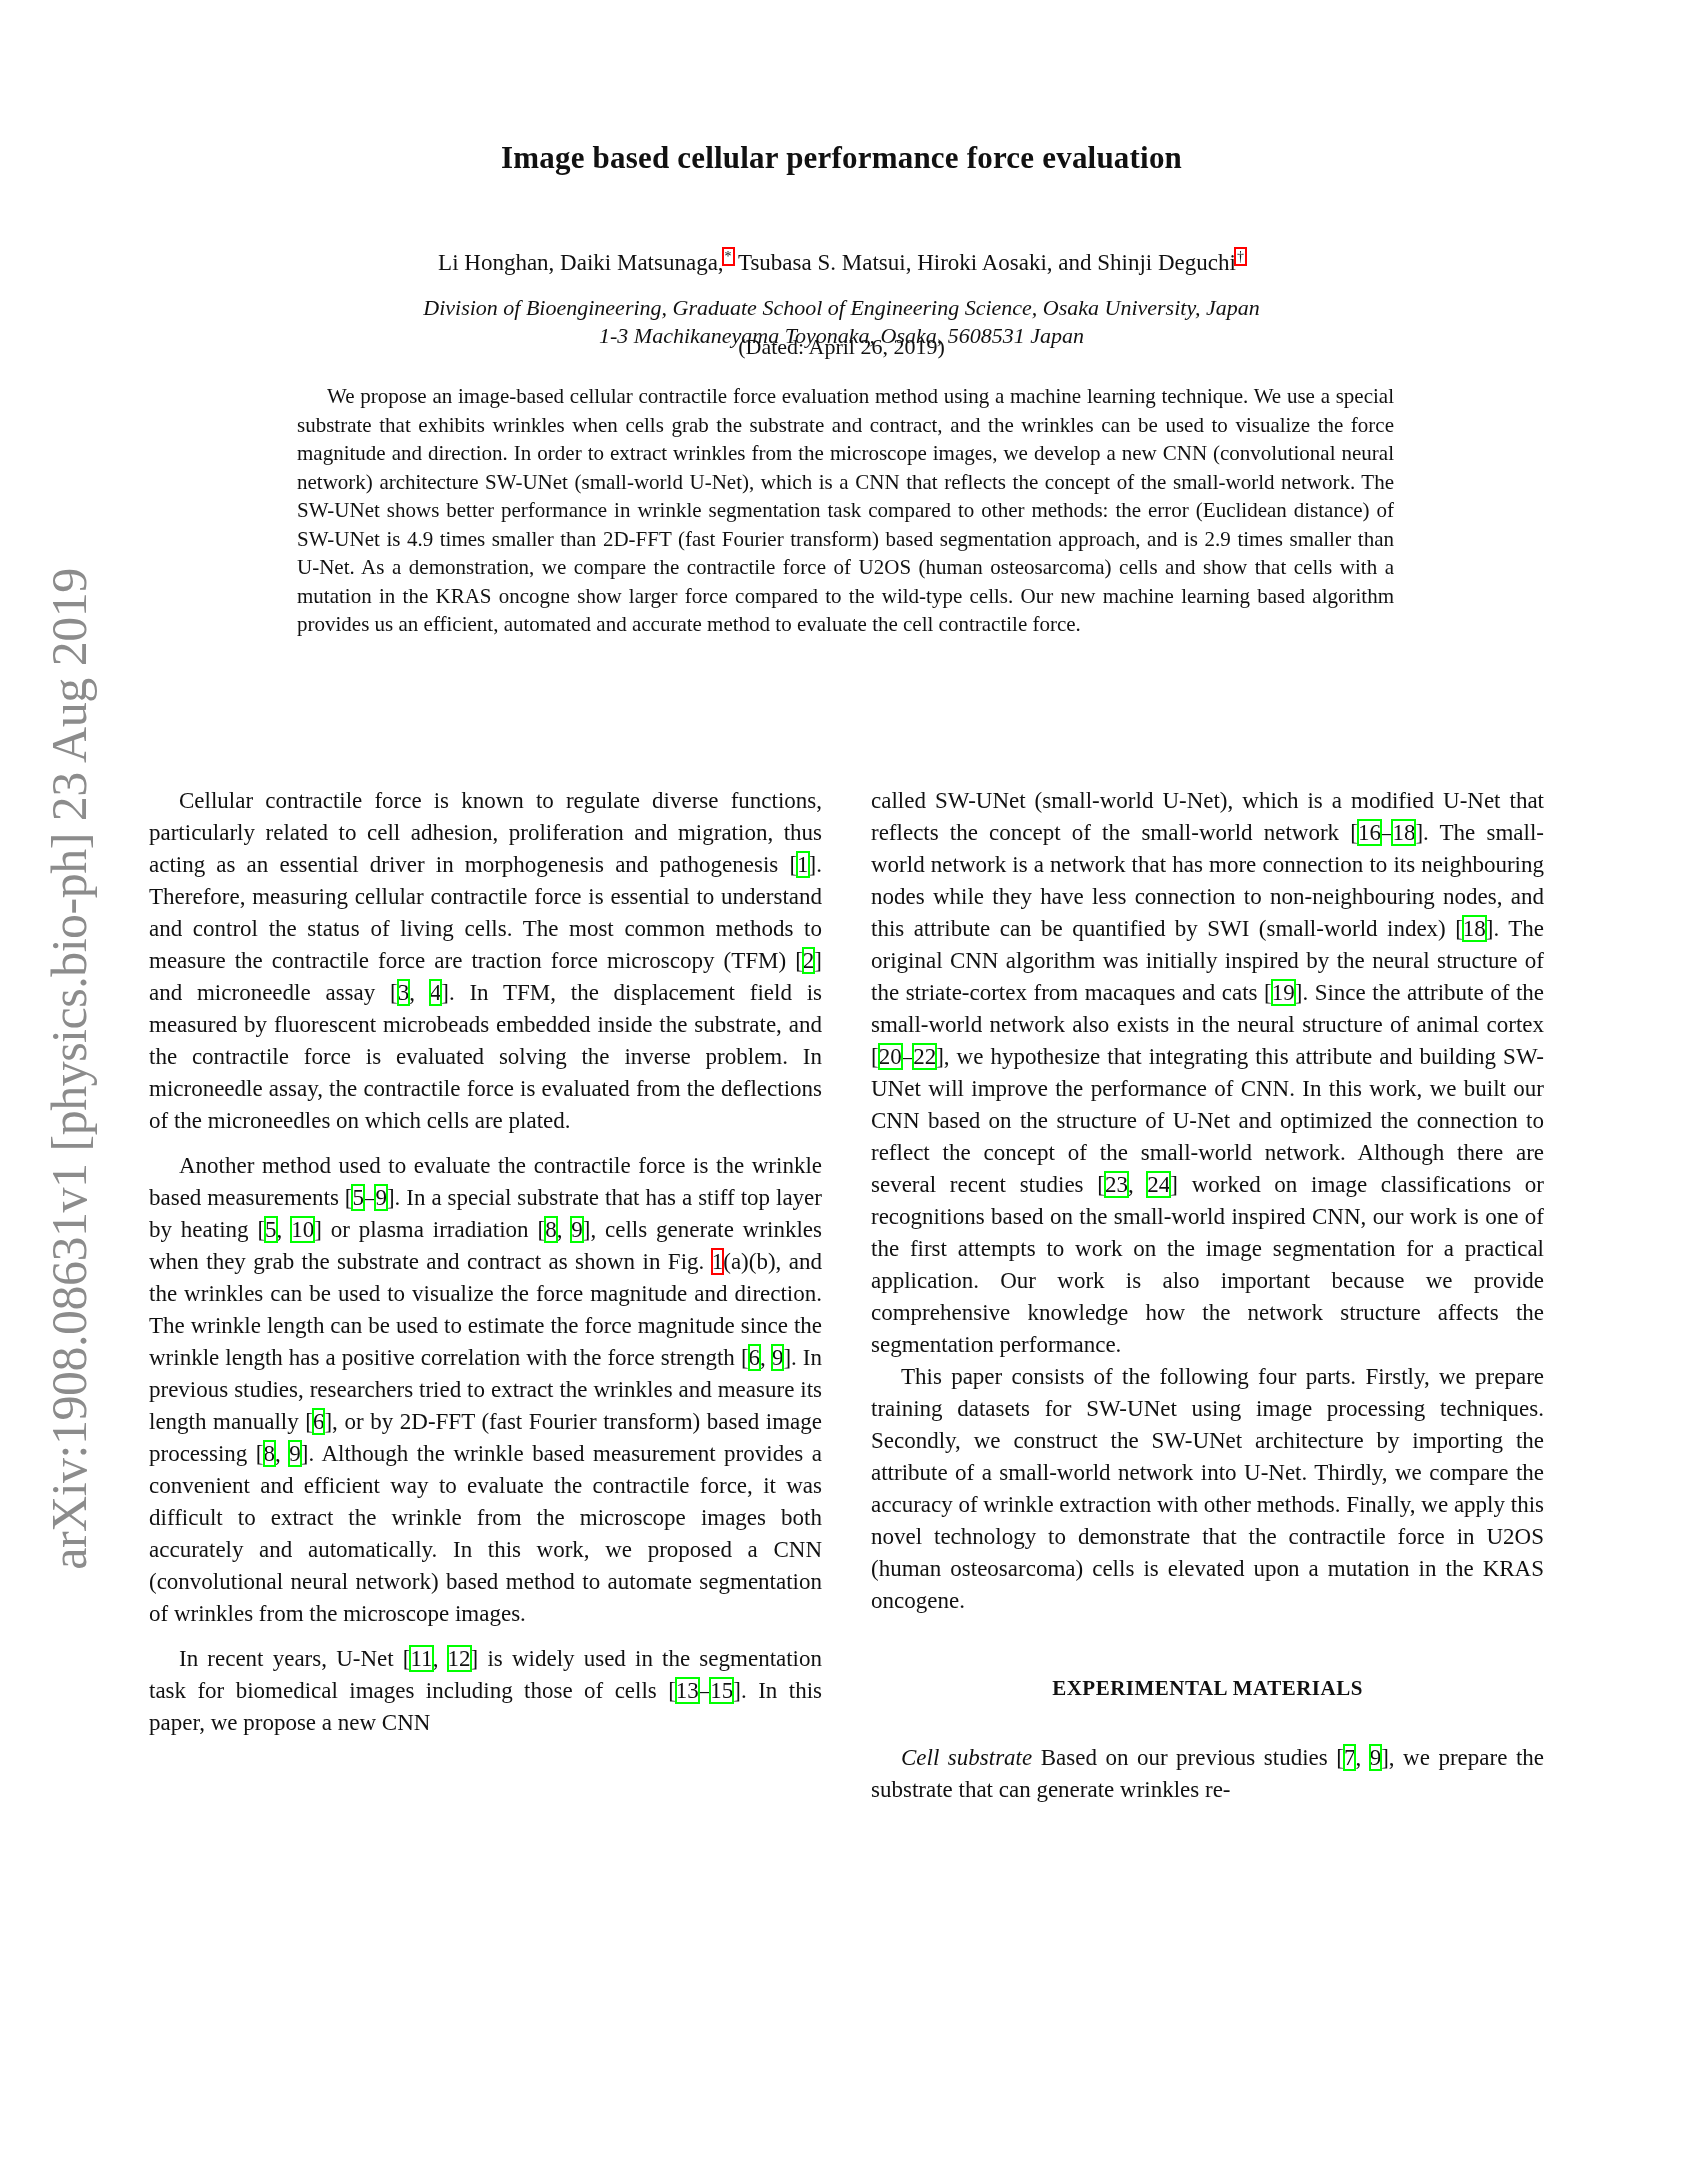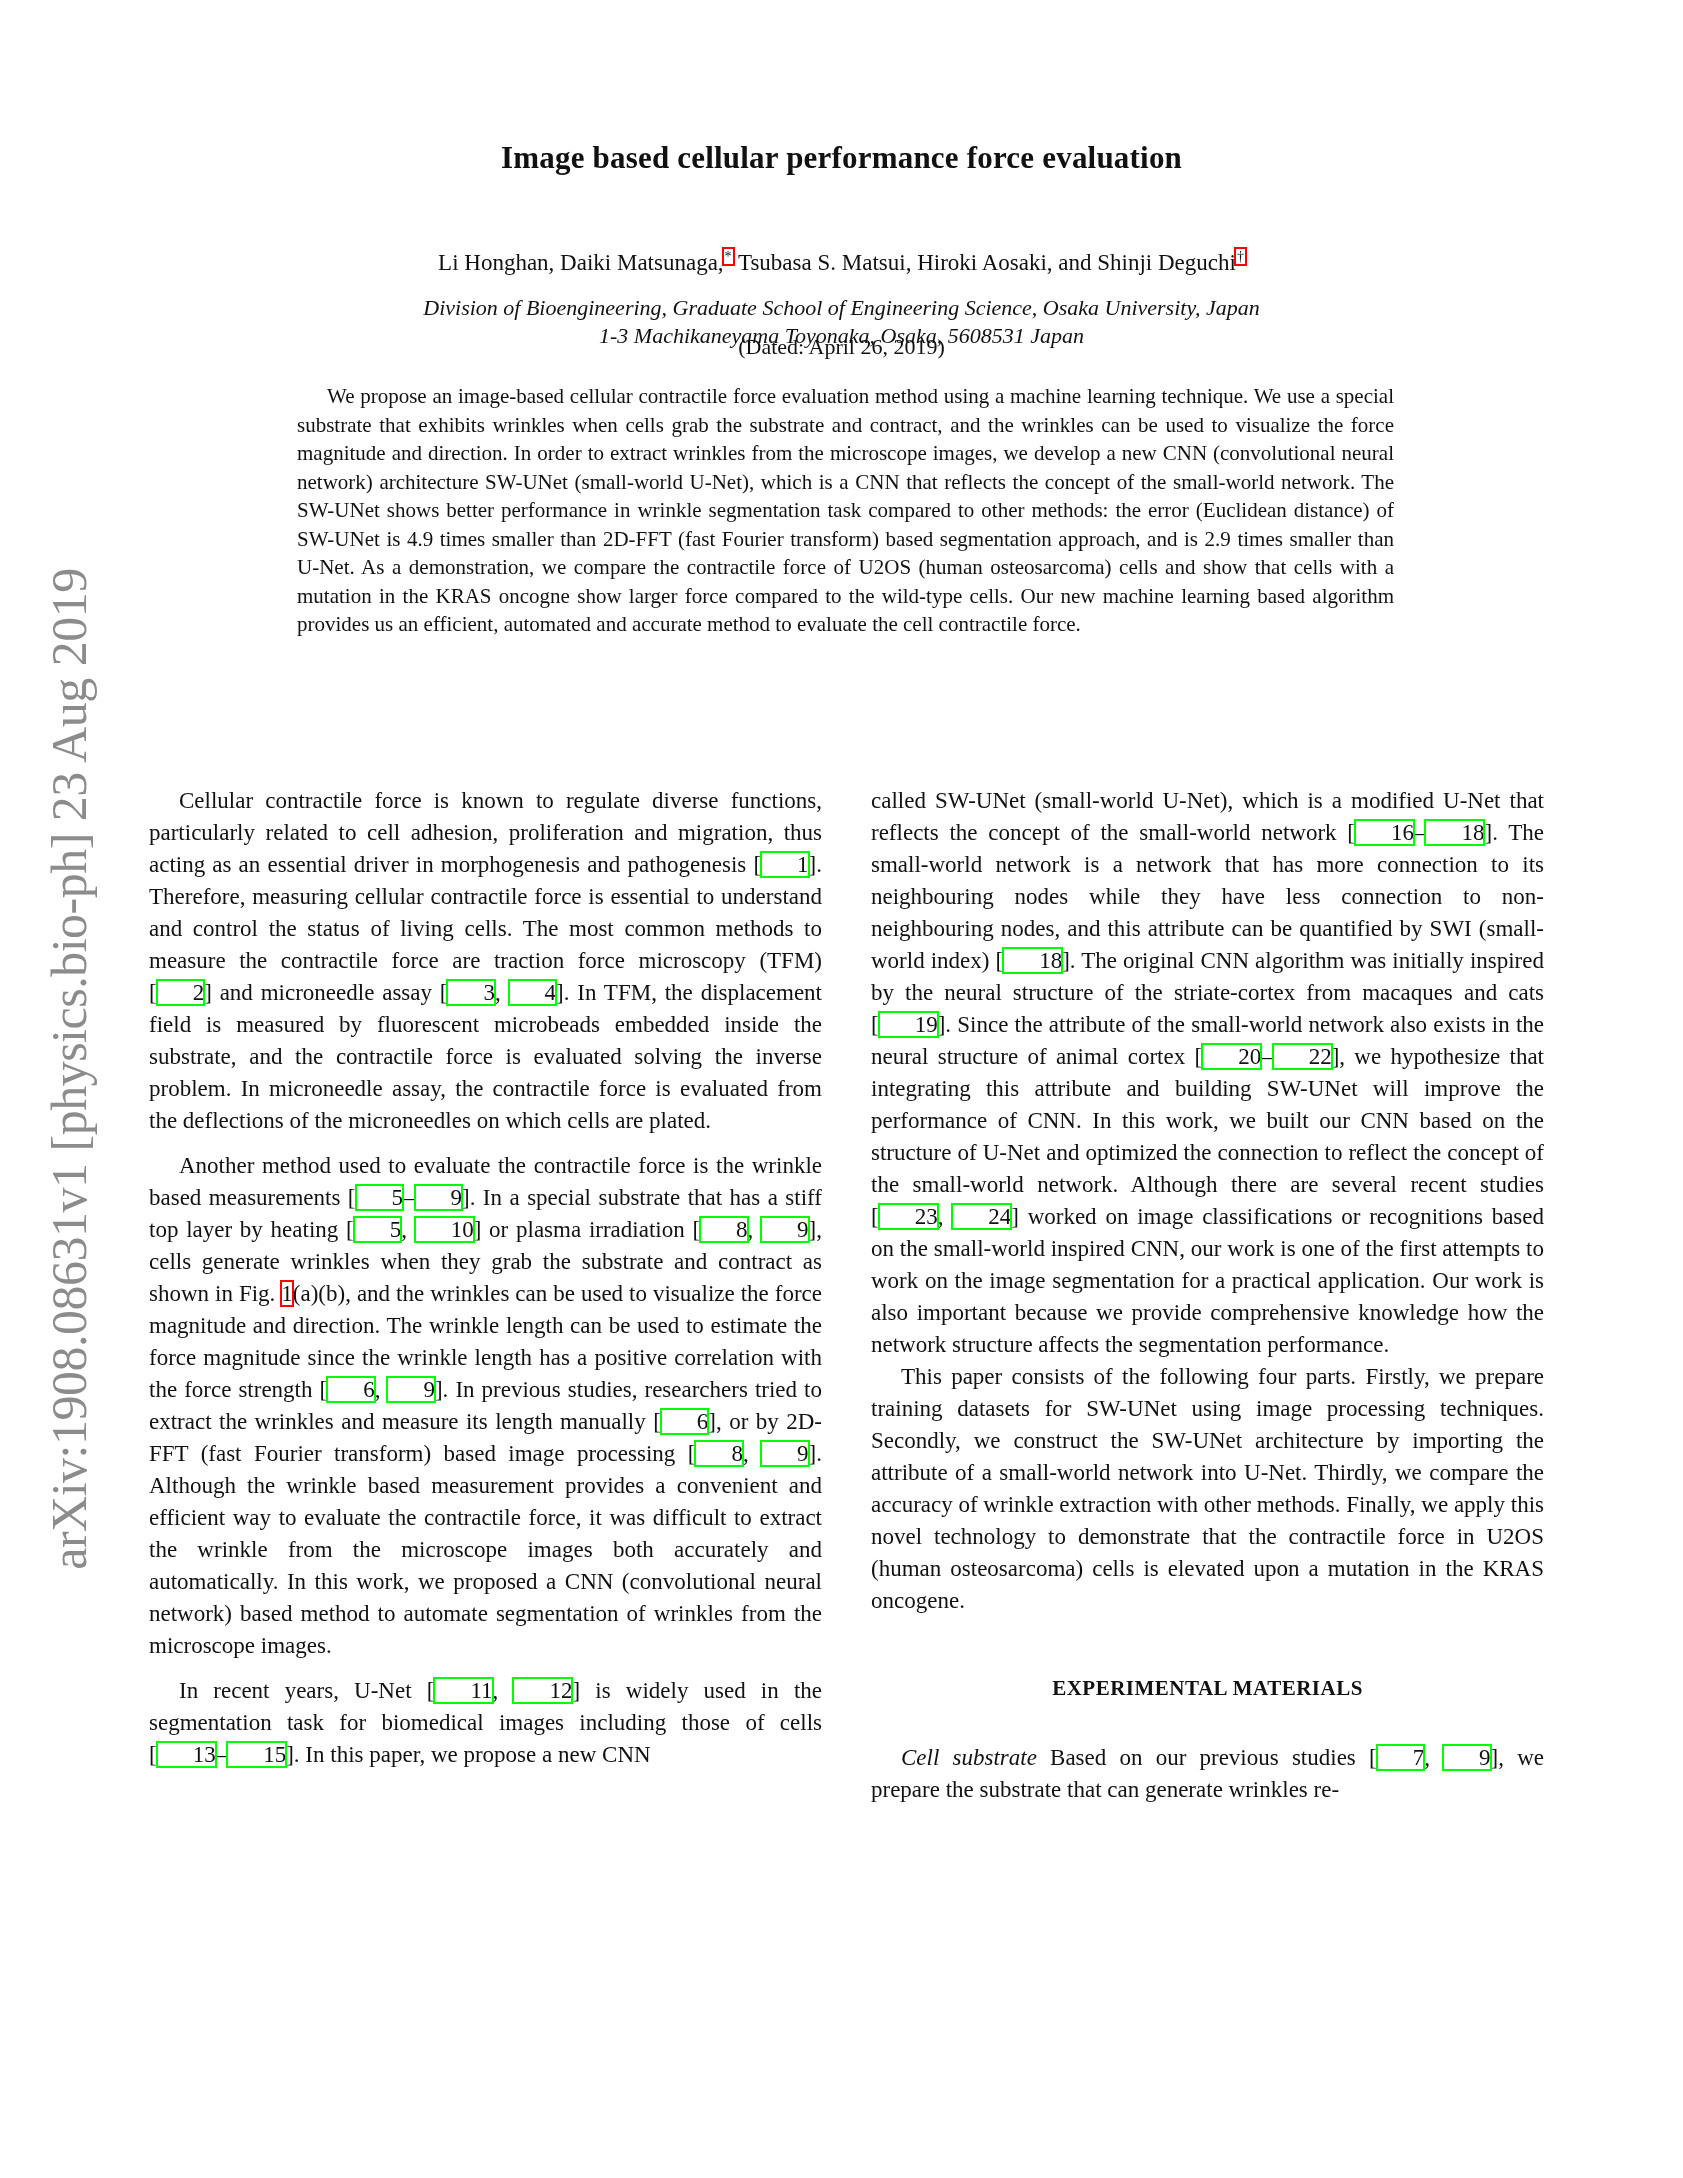--- a/index.html
+++ b/index.html
@@ -15,21 +15,21 @@
   sup.fn { font-size: 14px; vertical-align: super; line-height: 0; }
   .fnbox { outline: 2px solid #ff0000; outline-offset: 0px; padding: 0 1px; }
   .abstract { left: 297px; width: 1097px; top: 382px; font-size: 21px; line-height: 28.5px;
               text-align: justify; text-indent: 30px; }
   .col { top: 785px; width: 673px; font-size: 23px; line-height: 32px; text-align: justify; }
   .col p { margin: 0; text-indent: 30px; }
   .col p.noindent { text-indent: 0; }
   .col p + p.gap { margin-top: 13px; }
   .left { left: 149px; }
   .right { left: 871px; }
-  .cite { outline: 2px solid #00ff00; outline-offset: -1px; padding-left: 36px; }
+  .cite { outline: 2px solid #00ff00; outline-offset: -1px; }
   .figref { outline: 2px solid #ff0000; outline-offset: -1px; }
   .section-heading { text-align: center; font-weight: bold; font-size: 21px; letter-spacing: 0.5px;
                      margin: 55px 0 38px 0 !important; text-indent: 0 !important; }
   .runin { font-style: italic; }
   .arxiv { left: 69px; top: 1069px; transform: translate(-50%, -50%) rotate(-90deg);
            font-size: 50px; color: #8c8c8c; white-space: nowrap; letter-spacing: -0.5px;
            font-family: "Liberation Serif", "DejaVu Serif", serif; }
 </style>
 </head>
 <body>

